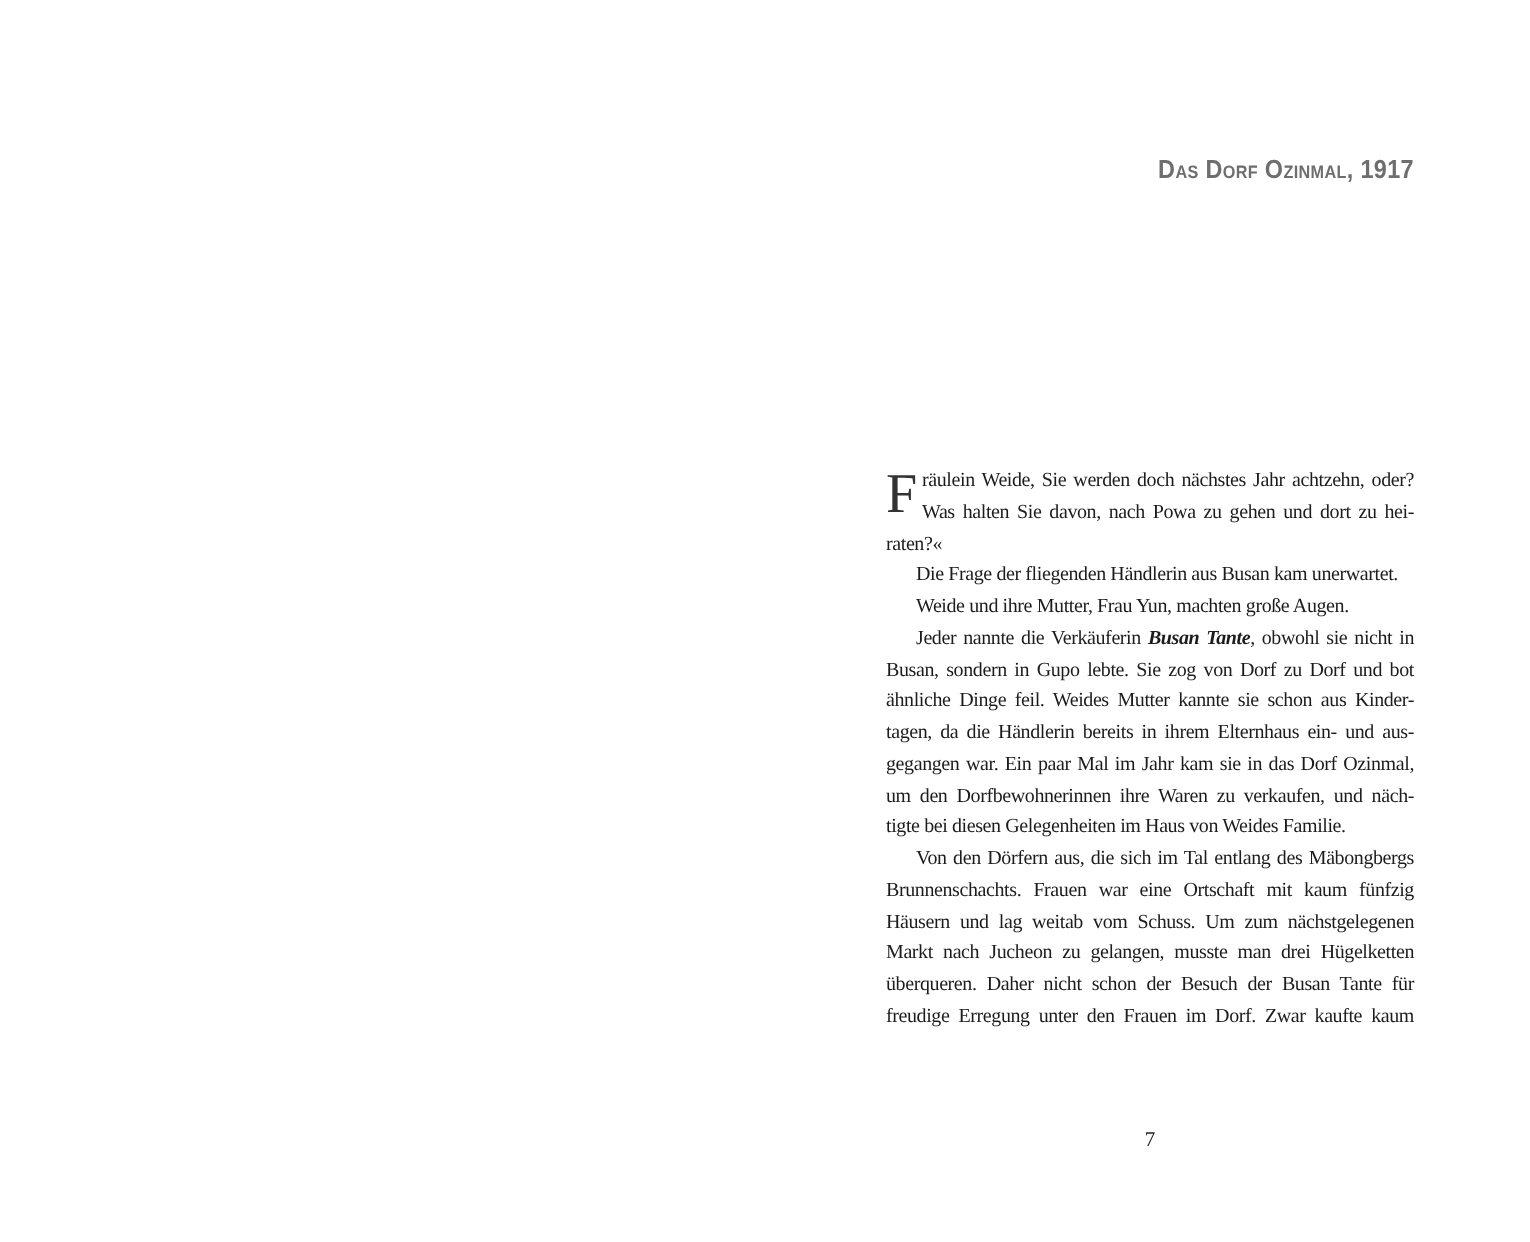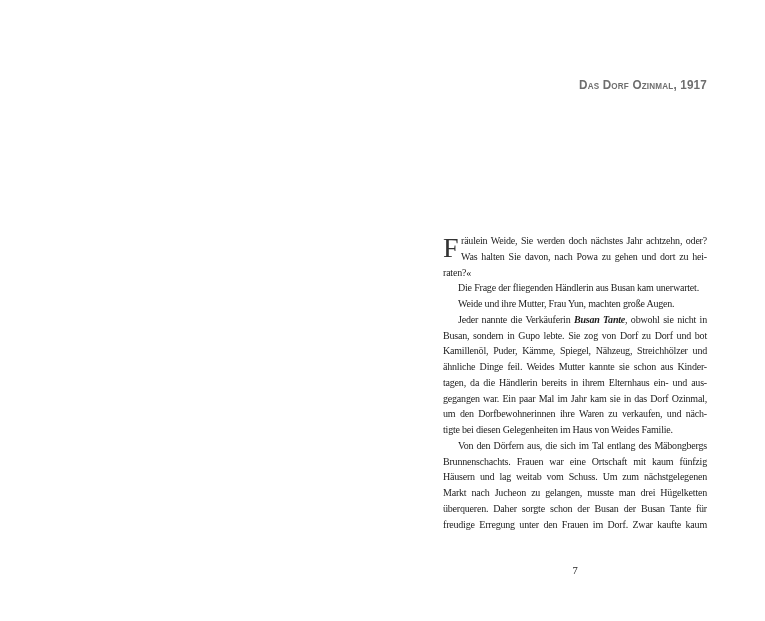--- a/index.html
+++ b/index.html
@@ -83,31 +83,30 @@
       </div>
       <div class="paragraph">
         <div class="line last indent"><span>Die Frage der fliegenden Händlerin aus Busan kam unerwartet.</span></div>
       </div>
       <div class="paragraph">
         <div class="line last indent"><span>Weide und ihre Mutter, Frau Yun, machten große Augen.</span></div>
       </div>
       <div class="paragraph">
         <div class="line indent"><span>Jeder nannte die Verkäuferin </span><span class="italic">Busan Tante</span><span>, obwohl sie nicht in</span></div>
         <div class="line"><span>Busan, sondern in Gupo lebte. Sie zog von Dorf zu Dorf und bot</span></div>
-        <div class="line"><span>Kamillenöl, Puder, Kämme, Spiegel, Nähzeug, Streichhölzer und</span></div>
         <div class="line"><span>ähnliche Dinge feil. Weides Mutter kannte sie schon aus Kinder-</span></div>
         <div class="line"><span>tagen, da die Händlerin bereits in ihrem Elternhaus ein- und aus-</span></div>
         <div class="line"><span>gegangen war. Ein paar Mal im Jahr kam sie in das Dorf Ozinmal,</span></div>
         <div class="line"><span>um den Dorfbewohnerinnen ihre Waren zu verkaufen, und näch-</span></div>
         <div class="line last"><span>tigte bei diesen Gelegenheiten im Haus von Weides Familie.</span></div>
       </div>
       <div class="paragraph">
         <div class="line indent"><span>Von den Dörfern aus, die sich im Tal entlang des Mäbongbergs</span></div>
         <div class="line"><span>Brunnenschachts. Frauen war eine Ortschaft mit kaum fünfzig</span></div>
         <div class="line"><span>Häusern und lag weitab vom Schuss. Um zum nächstgelegenen</span></div>
         <div class="line"><span>Markt nach Jucheon zu gelangen, musste man drei Hügelketten</span></div>
-        <div class="line"><span>überqueren. Daher sorgte schon der Busan der Busan Tante für</span></div>
+        <div class="line"><span>überqueren. Daher nicht schon der Besuch der Busan Tante für</span></div>
         <div class="line"><span>freudige Erregung unter den Frauen im Dorf. Zwar kaufte kaum</span></div>
       </div>
     </div>
 
   <div class="page-number">7</div>
 </div>
 
 </body></html>

